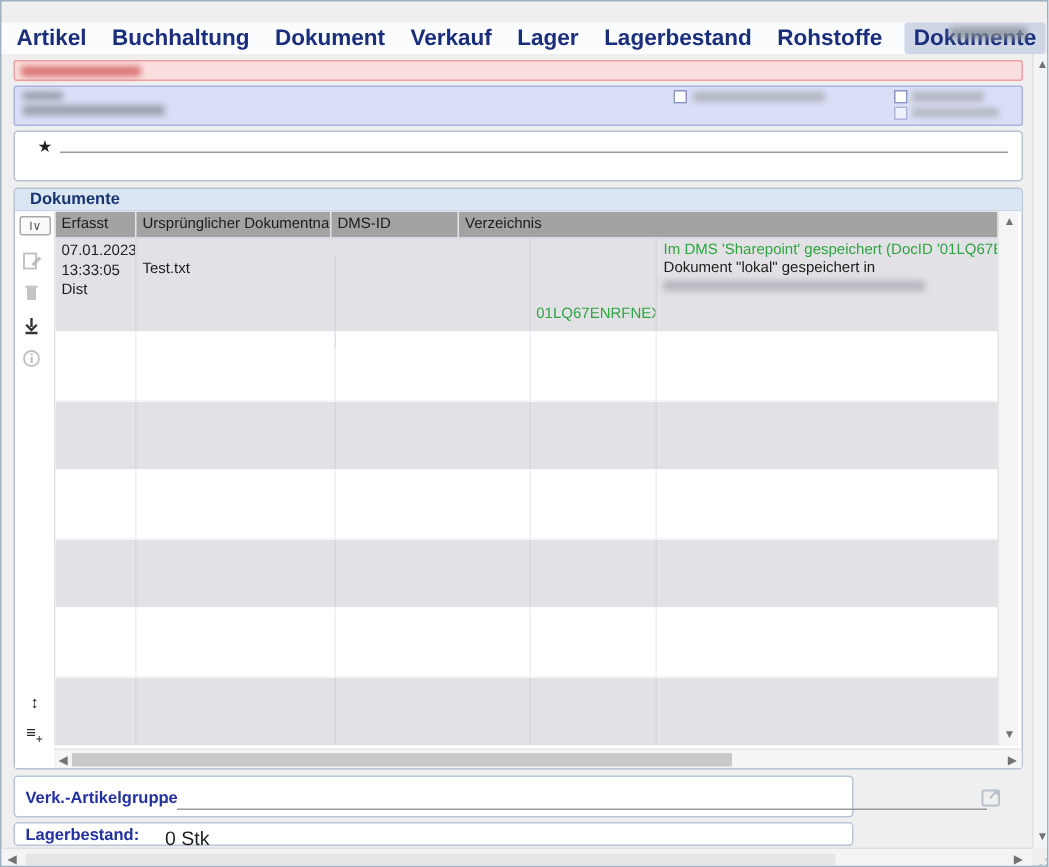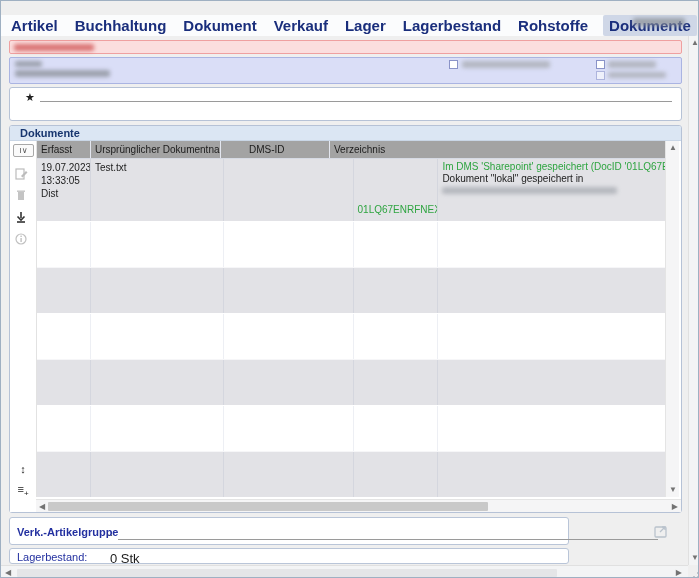--- a/index.html
+++ b/index.html
@@ -90,21 +90,21 @@
   .grip { position:absolute; left:688px; top:566px; width:11px; height:12px; }
   .grip span { position:absolute; width:2px; height:2px; background:#c0c4c9; }
 
   
   .footer-box { position:absolute; left:8px; width:560px; background:#fff; border:1px solid #b9c5d8; border-radius:3px; }
   .vk-box { top:516px; height:28px; }
   .vk-label { position:absolute; left:7px; top:8px; font-size:11px; font-weight:bold; color:#2330a0; }
   .vk-dots { position:absolute; left:97px; top:8px; font-size:11px; color:#5a5f6b; }
   .vk-underline { position:absolute; left:108px; top:21px; width:540px; border-bottom:1px solid #9a9a9a; }
   .lb-box { top:547px; height:16px; }
-  .lb-label { position:absolute; left:7px; top:2px; font-size:11px; font-weight:normal; color:#2330a0; }
+  .lb-label { position:absolute; left:7px; top:2px; font-size:11px; font-weight:bold; color:#2330a0; }
   .lb-value { position:absolute; left:100px; top:2px; font-size:13px; color:#1c1c1c; }
 
   svg { display:block; }
 </style>
 </head>
 <body>
 
 <div class="window">
 
 
@@ -178,33 +178,33 @@
             </svg>
         </div>
         <div class="tb-icon" style="top:322px; font-size:11px; color:#222;"><span>↕</span></div>
         <div class="tb-icon" style="top:342px; font-size:11px; color:#222;"><span>≡</span><span style="font-size:8px; vertical-align:sub;">+</span></div>
       </div>
 
       <div class="tablewrap">
         <div class="thead">
           <div class="hc" style="width:54px;">Erfasst</div>
           <div class="hc" style="width:130px;">Ursprünglicher Dokumentname</div>
-          <div class="hc" style="width:85px;margin-left:24px;">DMS-ID</div>
+          <div class="hc" style="width:85px;">DMS-ID</div>
           <div class="hc" style="width:229px; border-right:none;">Verzeichnis</div>
         </div>
 
         <div class="row gray r1">
           <div class="c" style="width:54px;">
             <div class="cellpad">
-              <div>19.07.2023</div>
+              <div>07.01.2023</div>
               <div>13:33:05</div>
               <div>Dist</div>
             </div>
           </div>
-          <div class="c" style="width:133px;">
+          <div class="c" style="width:133px;margin-top:12px;">
               <div class="cellpad">Test.txt</div>
             </div>
           <div class="c" style="width:130px;"></div>
           <div class="c" style="width:85px;">
               <div class="green dmsid-bottom">01LQ67ENRFNEXX3PI</div>
             </div>
           <div class="c" style="width:229px; border-right:none;">
             <div class="verz-line green" style="padding-top:2px;">Im DMS 'Sharepoint' gespeichert (DocID '01LQ67ENRFNEX</div>
             <div class="verz-line">Dokument "lokal" gespeichert in</div>
             <div class="blur-bar blur-gray" style="left:4px; top:28px; width:175px; height:7px;"></div>

